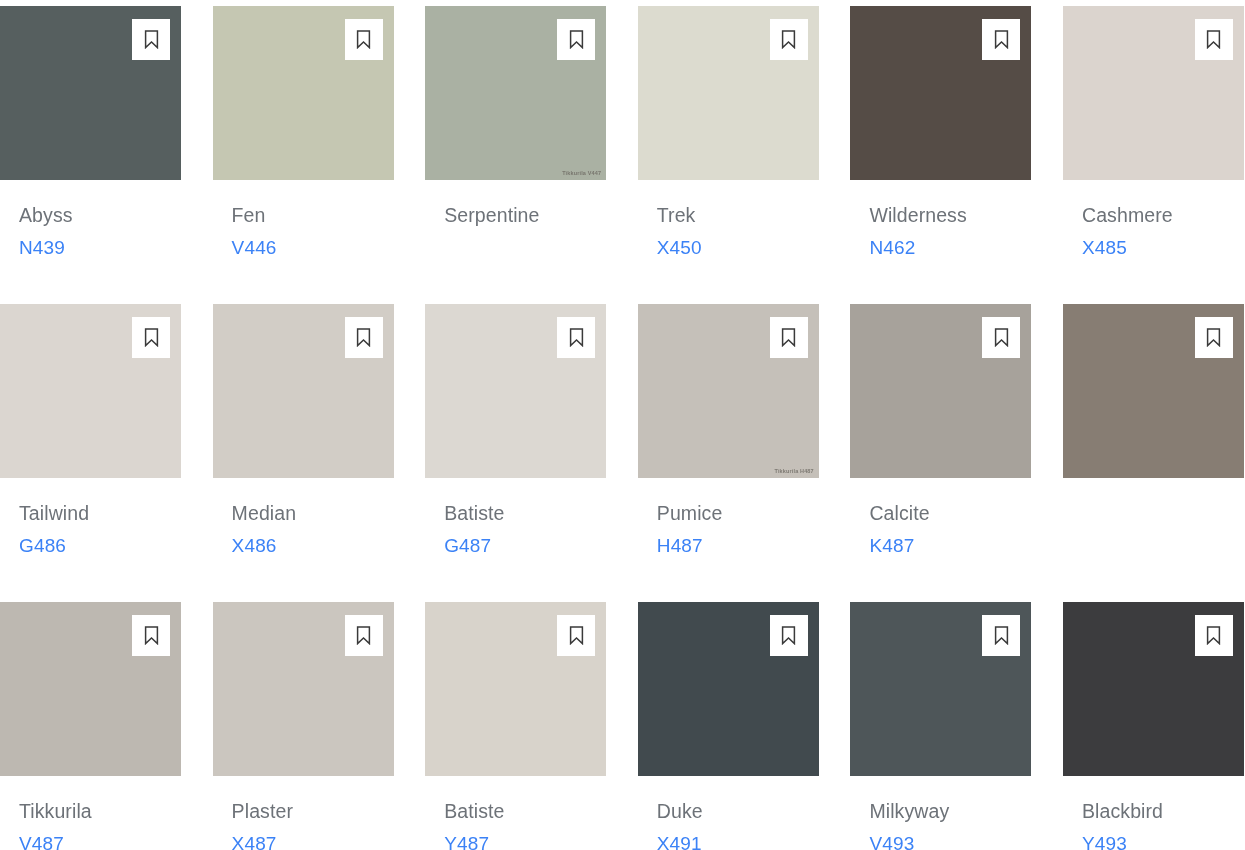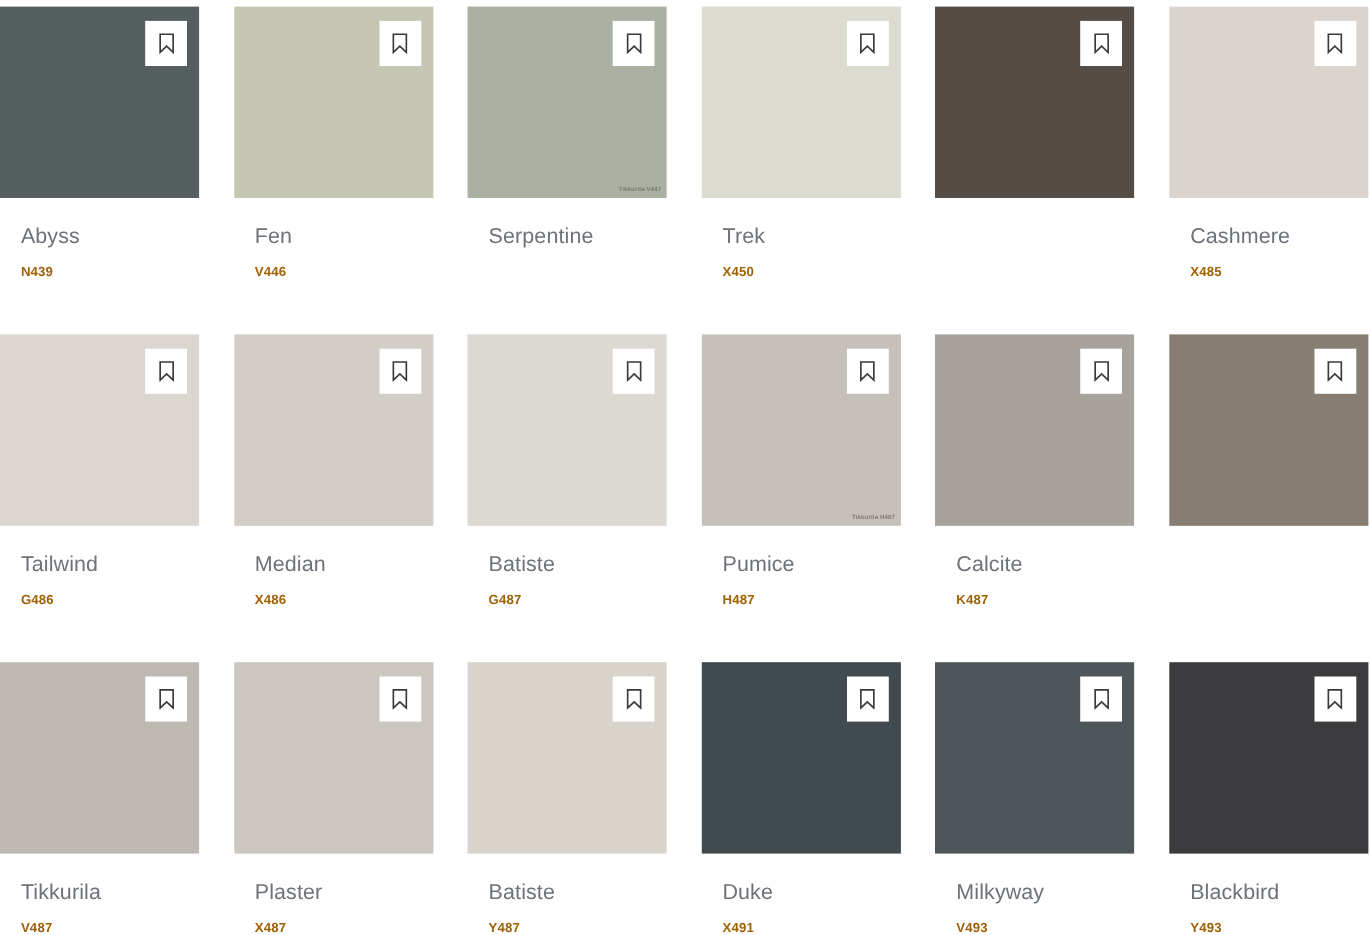--- a/index.html
+++ b/index.html
@@ -77,25 +77,25 @@
   .swatch-name {
     font-size: 19.5px;
     line-height: 25px;
     color: #6d7278;
     font-weight: normal;
     letter-spacing: 0.1px;
     white-space: nowrap;
   }
 
   .swatch-code {
-    font-size: 12px;
+    font-size: 19px;
     line-height: 23px;
-    color: #a16207;
+    color: #3b82f6;
     padding-top: 8px;
-    font-weight: bold;
+    font-weight: normal;
     letter-spacing: 0.15px;
     white-space: nowrap;
   }
 </style>
 </head>
 <body style="background: rgb(255, 255, 255);">
 
 <div class="swatch-grid">
     <div class="swatch-card">
       <div class="swatch-chip" style="background: rgb(86, 95, 95);">
@@ -160,20 +160,24 @@
     <div class="swatch-card">
       <div class="swatch-chip" style="background: rgb(85, 76, 70);">
         <button class="bookmark-btn" aria-label="Save to favourites">
           <span>
             <svg width="15" height="19" viewBox="0 0 15 19" aria-hidden="true">
               <path d="M1.6 1.1 H13.4 V17.6 L7.5 12.0 L1.6 17.6 Z" fill="none" stroke="#3a3a3a" stroke-width="1.5" stroke-linejoin="miter"></path>
             </svg>
           </span>
         </button>
       </div>
+      <div class="swatch-meta">
+        <div class="swatch-name">Wilderness</div>
+        <div class="swatch-code">N462</div>
+      </div>
     </div>
     <div class="swatch-card">
       <div class="swatch-chip" style="background: rgb(219, 212, 206);">
         <button class="bookmark-btn" aria-label="Save to favourites">
           <span>
             <svg width="15" height="19" viewBox="0 0 15 19" aria-hidden="true">
               <path d="M1.6 1.1 H13.4 V17.6 L7.5 12.0 L1.6 17.6 Z" fill="none" stroke="#3a3a3a" stroke-width="1.5" stroke-linejoin="miter"></path>
             </svg>
           </span>
         </button>

